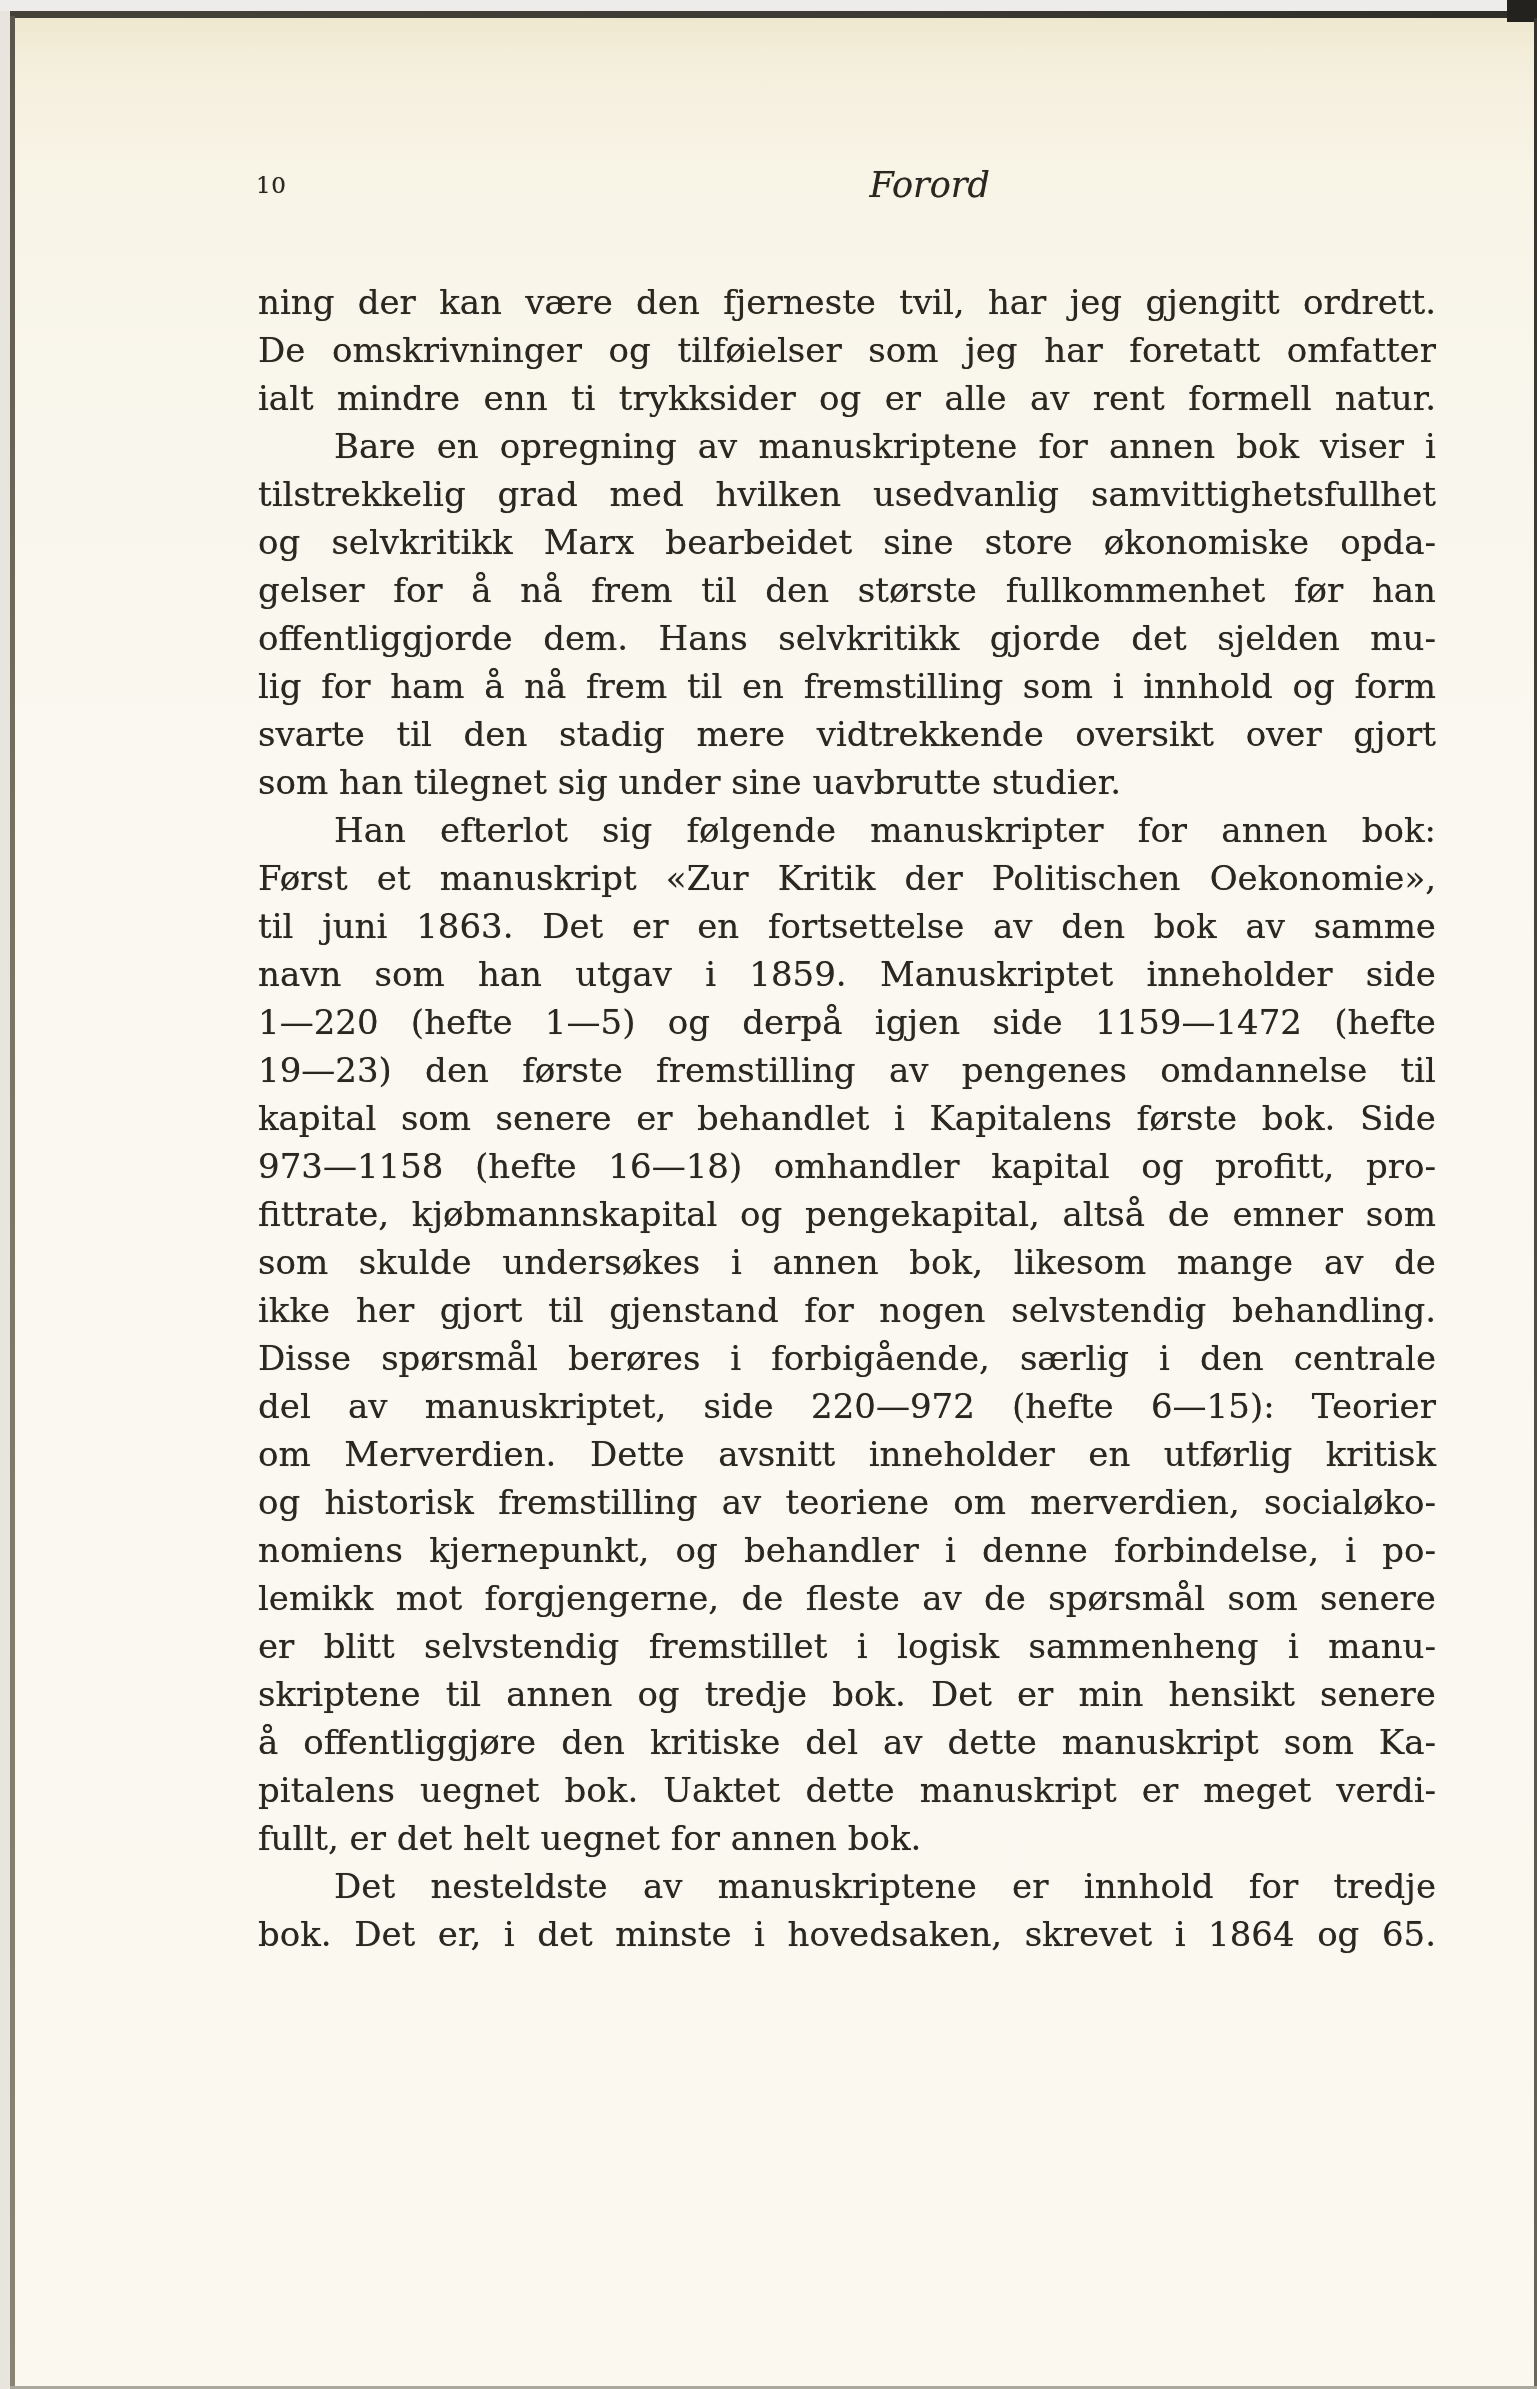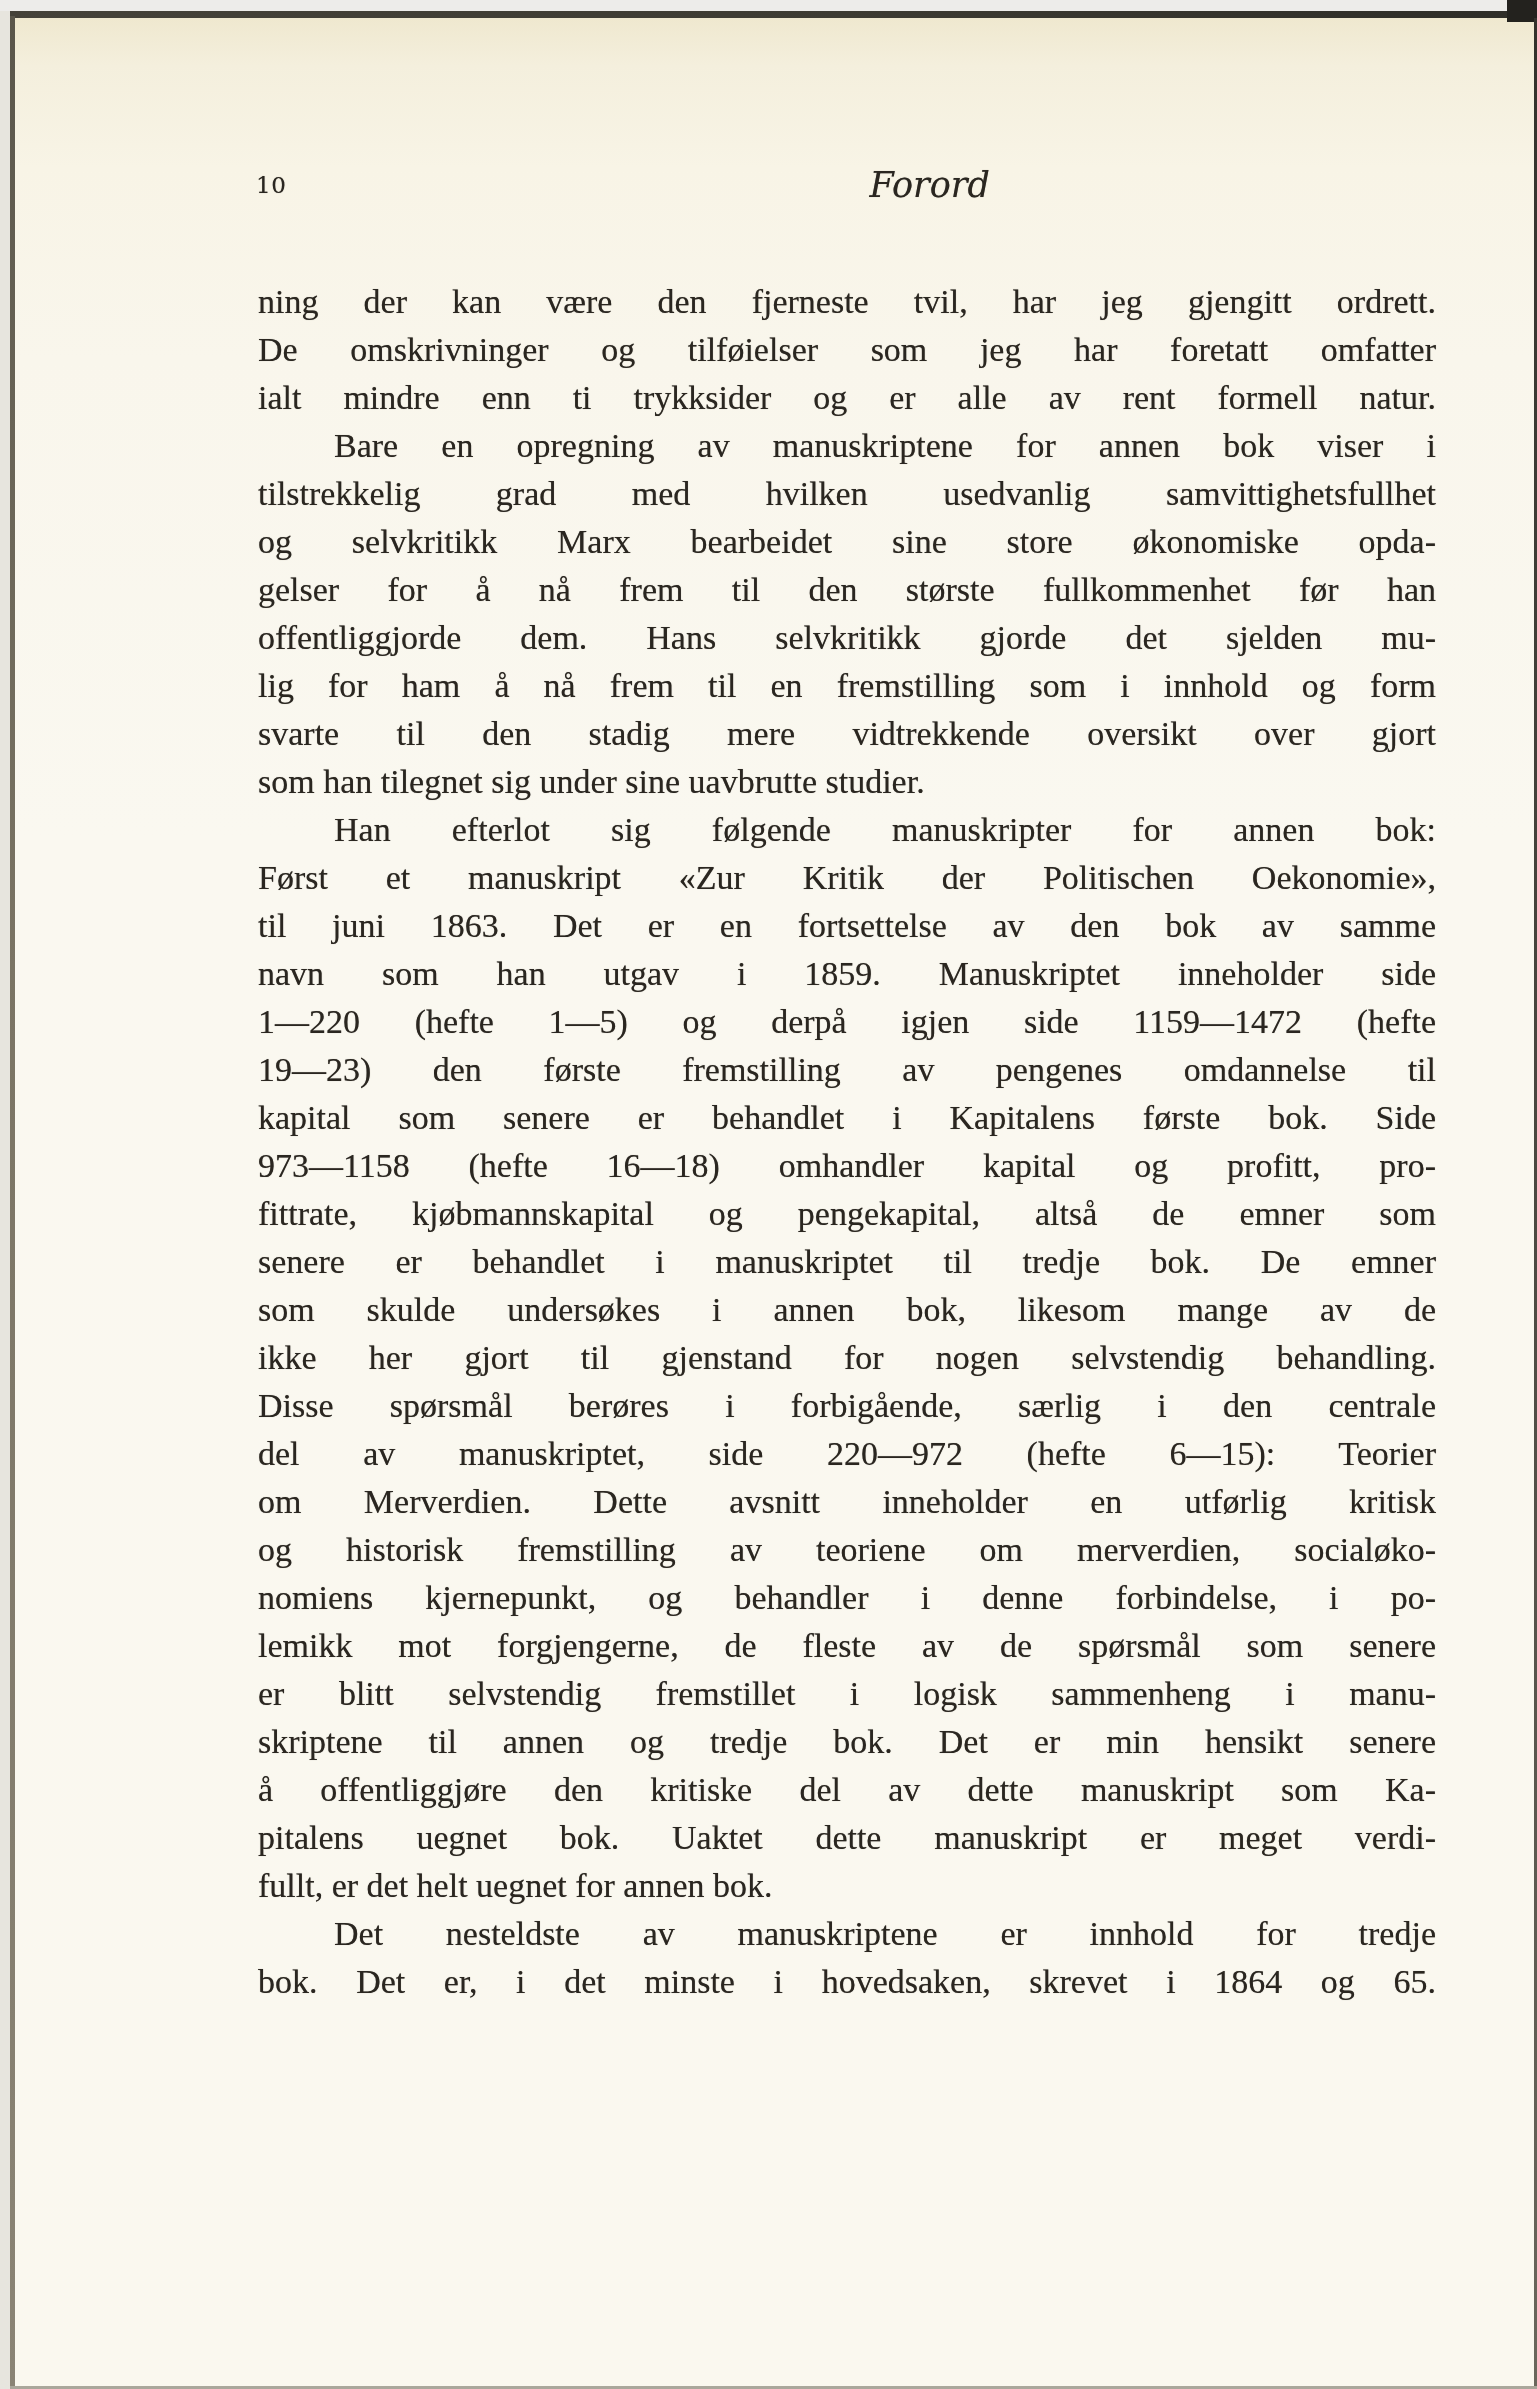--- a/index.html
+++ b/index.html
@@ -80,21 +80,20 @@
     position: absolute; left: 243px; top: 260px; width: 1178px;
     color: #2a2620;
     font-size: 34px;
     text-shadow: 0 0 0.7px rgba(42,38,32,0.6);
   }
   .line {
     height: 48px;
     line-height: 48px;
     white-space: normal;
     text-align: left;
-    font-family: Liberation Serif, serif;
   }
   .line.just {
     text-align: justify;
     text-align-last: justify;
   }
   .line.indent {
     padding-left: 76px;
   }
 </style>
 </head>
@@ -120,21 +119,20 @@
         <div class="line">som han tilegnet sig under sine uavbrutte studier.</div>
         <div class="line indent just">Han efterlot sig følgende manuskripter for annen bok:</div>
         <div class="line just">Først et manuskript «Zur Kritik der Politischen Oekonomie»,</div>
         <div class="line just">til juni 1863. Det er en fortsettelse av den bok av samme</div>
         <div class="line just">navn som han utgav i 1859. Manuskriptet inneholder side</div>
         <div class="line just">1—220 (hefte 1—5) og derpå igjen side 1159—1472 (hefte</div>
         <div class="line just">19—23) den første fremstilling av pengenes omdannelse til</div>
         <div class="line just">kapital som senere er behandlet i Kapitalens første bok. Side</div>
         <div class="line just">973—1158 (hefte 16—18) omhandler kapital og profitt, pro-</div>
         <div class="line just">fittrate, kjøbmannskapital og pengekapital, altså de emner som</div>
-        <div class="line just">senere er behandlet i manuskriptet til tredje bok. De emner</div>
         <div class="line just">som skulde undersøkes i annen bok, likesom mange av de</div>
         <div class="line just">ikke her gjort til gjenstand for nogen selvstendig behandling.</div>
         <div class="line just">Disse spørsmål berøres i forbigående, særlig i den centrale</div>
         <div class="line just">del av manuskriptet, side 220—972 (hefte 6—15): Teorier</div>
         <div class="line just">om Merverdien. Dette avsnitt inneholder en utførlig kritisk</div>
         <div class="line just">og historisk fremstilling av teoriene om merverdien, socialøko-</div>
         <div class="line just">nomiens kjernepunkt, og behandler i denne forbindelse, i po-</div>
         <div class="line just">lemikk mot forgjengerne, de fleste av de spørsmål som senere</div>
         <div class="line just">er blitt selvstendig fremstillet i logisk sammenheng i manu-</div>
         <div class="line just">skriptene til annen og tredje bok. Det er min hensikt senere</div>

